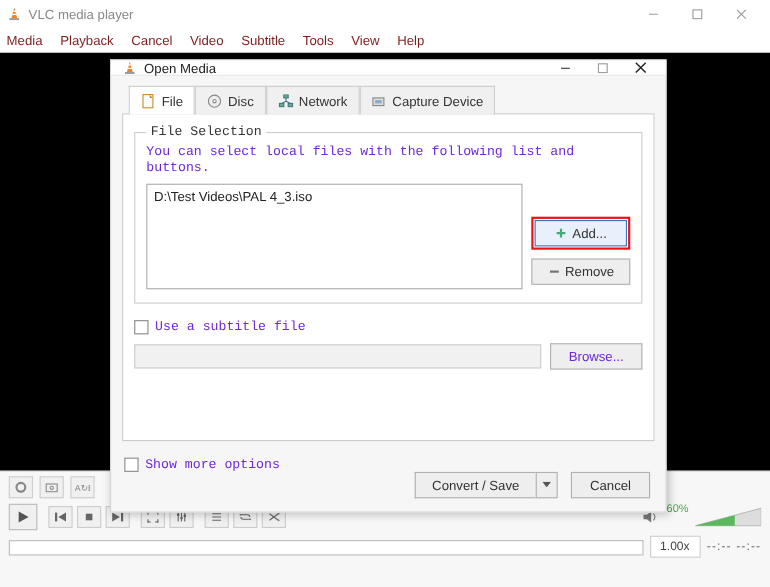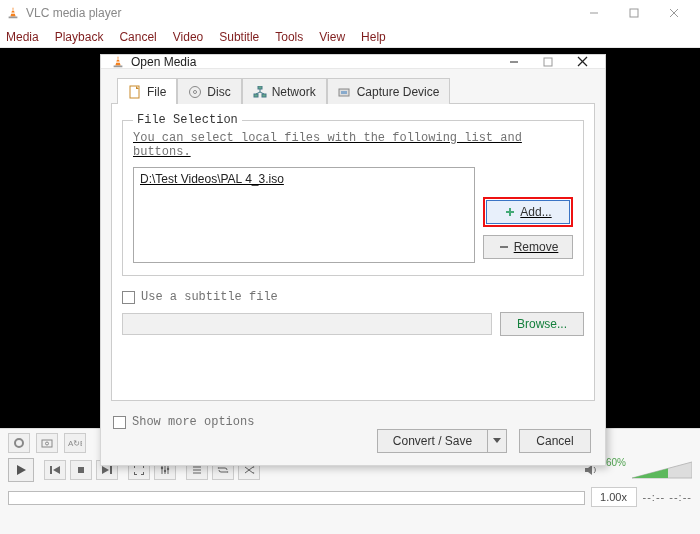--- a/index.html
+++ b/index.html
@@ -40,37 +40,37 @@
 .dlg-title .spacer { flex:1; }
 .dlg-ctrl { width:34px; height:28px; display:flex; align-items:center; justify-content:center; color:#222; }
 .dlg-body { flex:1; padding: 8px 10px 10px 10px; display:flex; flex-direction:column; }
 
 .tabs { display:flex; height:26px; padding-left:6px; }
 .tab { display:flex; align-items:center; gap:5px; padding:0 10px; border:1px solid #ccc; border-bottom:none; background:#f0f0f0; font-family:"Courier New",monospace; font-size:12px; color:#333; position:relative; top:1px; }
 .tab.active { background:#fff; z-index:2; }
 .tab-icon { width:14px; height:14px; display:flex; align-items:center; justify-content:center; }
 .tab-content { flex:1; border:1px solid #ccc; background:#fff; padding:10px; }
 
-.fieldset { border:1px solid #ccc; padding:10px 10px 12px 10px; position:relative; margin-top:6px;text-decoration:underline; }
+.fieldset { border:1px solid #ccc; padding:10px 10px 12px 10px; position:relative; margin-top:6px; }
 .fieldset .legend { position:absolute; top:-8px; left:10px; background:#fff; padding:0 4px; font-family:"Courier New",monospace; font-size:12px; color:#333; }
-.mono { font-family:"Courier New",monospace; font-size:12px; color:#737373; }
+.mono { font-family:"Courier New",monospace; font-size:12px; color:#6d28d9; }
 
 .file-row { display:flex; gap:8px; margin-top:8px; }
 .file-list { flex:1; height:96px; border:1px solid #aaa; background:#fff; padding:4px 6px; font-size:12px; color:#222; overflow:hidden; }
 .file-buttons { width:90px; display:flex; flex-direction:column; gap:8px; }
 .btn { height:24px; border:1px solid #b0b0b0; background:#eee; display:flex; align-items:center; justify-content:center; font-family:"Courier New",monospace; font-size:12px; color:#333; gap:4px; }
 .btn.add { border:1px solid #3a74c5; background:#e8f0fb; }
 .add-wrap { border:2px solid #e11; padding:1px;margin-top:30px; }
 .plus-ico, .minus-ico { width:12px; height:10px; display:flex; align-items:center; justify-content:center; }
 
 .sub-row { display:flex; align-items:center; gap:6px; margin-top:14px; }
 .chk { width:13px; height:13px; border:1px solid #888; background:#fff; }
 .browse-row { display:flex; gap:8px; margin-top:8px; align-items:center; }
 .browse-input { flex:1; height:22px; border:1px solid #ccc; background:#f1f1f1; }
-.btn.disabled { color:#15803d; background:#eee; }
+.btn.disabled { color:#6d28d9; background:#eee; }
 
 .opt-row { display:flex; align-items:center; gap:6px; margin-top:14px; padding-left:2px; }
 .footer { display:flex; justify-content:flex-end; gap:12px; padding: 0 4px 2px 4px; margin-top:auto; }
 .split-btn { display:flex; }
 .split-btn .btn { border-right:none; }
 .drop-arrow { width:20px; height:24px; border:1px solid #b0b0b0; background:#eee; display:flex; align-items:center; justify-content:center; }
 </style>
 </head>
 <body>
 

